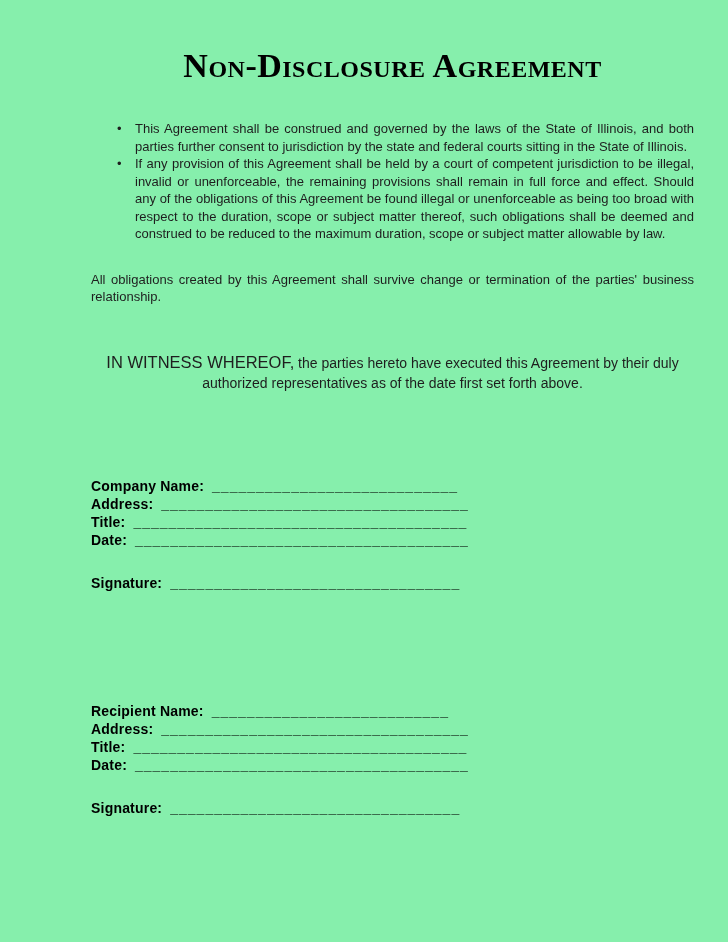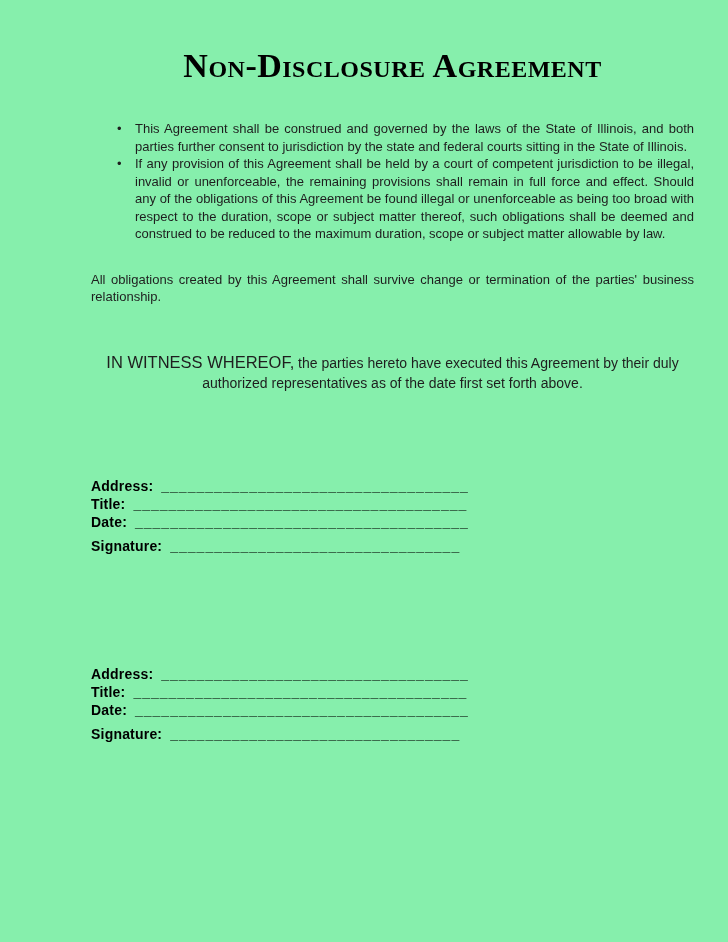--- a/index.html
+++ b/index.html
@@ -67,21 +67,21 @@
     color: #000000;
     font-size: 14px;
   }
   .form-block.company { margin-top: 84px; }
   .form-block.recipient { margin-top: 110px; }
   .form-row {
     line-height: 18px;
     white-space: nowrap;
     letter-spacing: 0.2px;
   }
-  .form-row.signature-row { margin-top: 6px; }
+  .form-row.signature-row { margin-top: 25px; }
   .fill-line {
     margin-left: 8px;
     letter-spacing: 1px;
   }
 </style>
 </head>
 <body>
 
 <div class="page">
 
@@ -99,34 +99,40 @@
   </ul>
 
   <p class="survival-par">All obligations created by this Agreement shall survive change or termination of the parties' business relationship.</p>
 
   <p class="witness-par">
     <span class="witness-lead">IN WITNESS WHEREOF,</span><span> the parties hereto have executed this Agreement by their duly authorized representatives as of the date first set forth above.</span>
   </p>
 
   <div class="form-block company">
     <div class="form-row">
+      <span>Company Name:</span><span class="fill-line">____________________________</span>
+    </div>
+    <div class="form-row">
       <span>Address:</span><span class="fill-line">___________________________________</span>
     </div>
     <div class="form-row">
       <span>Title:</span><span class="fill-line">______________________________________</span>
     </div>
     <div class="form-row">
       <span>Date:</span><span class="fill-line">______________________________________</span>
     </div>
     <div class="form-row signature-row">
       <span>Signature:</span><span class="fill-line">_________________________________</span>
     </div>
   </div>
 
   <div class="form-block recipient">
+    <div class="form-row">
+      <span>Recipient Name:</span><span class="fill-line">___________________________</span>
+    </div>
     <div class="form-row">
       <span>Address:</span><span class="fill-line">___________________________________</span>
     </div>
     <div class="form-row">
       <span>Title:</span><span class="fill-line">______________________________________</span>
     </div>
     <div class="form-row">
       <span>Date:</span><span class="fill-line">______________________________________</span>
     </div>
     <div class="form-row signature-row">

